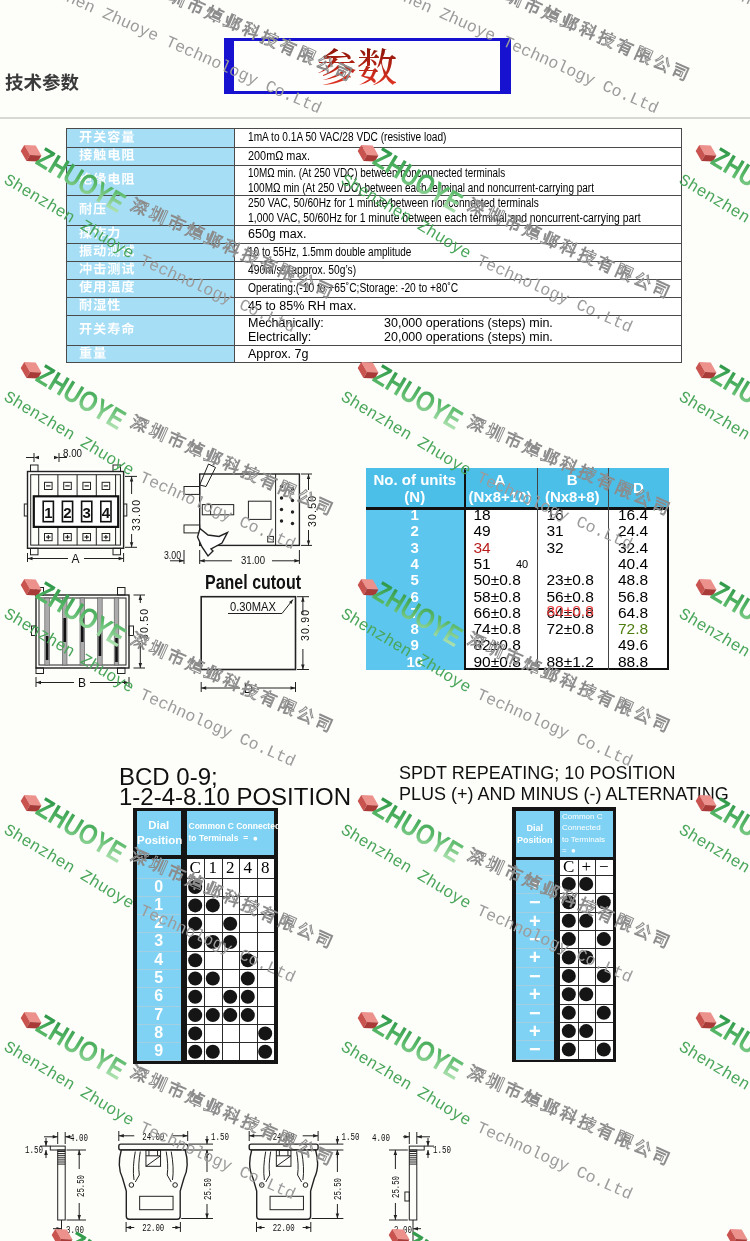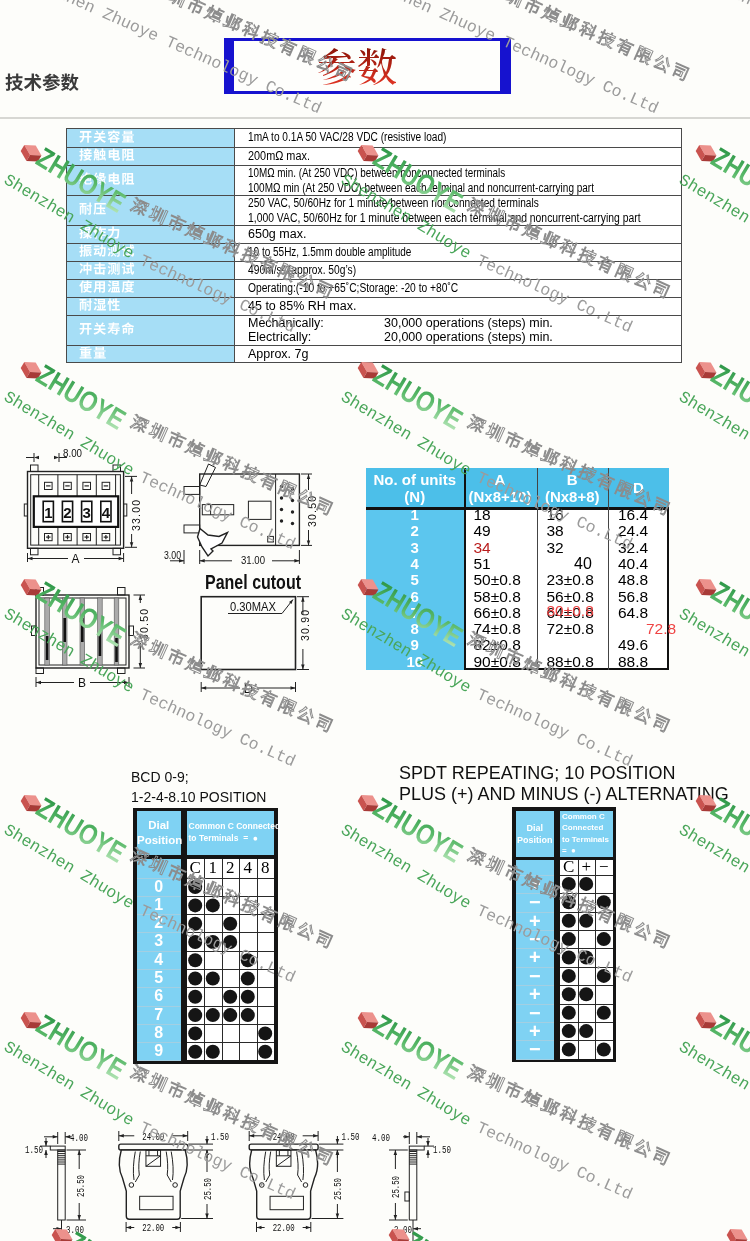--- a/index.html
+++ b/index.html
@@ -178,55 +178,55 @@
 <div class="abs fg" style="left:366px;top:470.5px;width:97.5px;text-align:center;color:#fff;font-size:15px;line-height:17px;font-weight:bold">No. of units<br>(N)</div>
 <div class="abs fg" style="left:463.5px;top:470.5px;width:73.0px;text-align:center;color:#fff;font-size:15px;line-height:17px;font-weight:bold">A<br>(Nx8+10)</div>
 <div class="abs fg" style="left:536.5px;top:470.5px;width:71.5px;text-align:center;color:#fff;font-size:15px;line-height:17px;font-weight:bold">B<br>(Nx8+8)</div>
 <div class="abs fg" style="left:608px;top:479.0px;width:61px;text-align:center;color:#fff;font-size:15px;line-height:17px;font-weight:bold">D</div>
 <div class="abs fg" style="left:366px;top:507.0px;width:97.5px;height:16.30px;line-height:16.30px;text-align:center;color:#fff;font-size:15px;font-weight:bold">1</div>
 <div class="abs fg" style="left:473.5px;top:507.0px;height:16.30px;line-height:16.30px;color:#000;font-size:15.5px">18</div>
 <div class="abs fg" style="left:546.5px;top:507.0px;height:16.30px;line-height:16.30px;color:#000;font-size:15.5px">16</div>
 <div class="abs fg" style="left:618.0px;top:507.0px;height:16.30px;line-height:16.30px;color:#000;font-size:15.5px">16.4</div>
 <div class="abs fg" style="left:366px;top:523.3px;width:97.5px;height:16.30px;line-height:16.30px;text-align:center;color:#fff;font-size:15px;font-weight:bold">2</div>
 <div class="abs fg" style="left:473.5px;top:523.3px;height:16.30px;line-height:16.30px;color:#000;font-size:15.5px">49</div>
-<div class="abs fg" style="left:546.5px;top:523.3px;height:16.30px;line-height:16.30px;color:#000;font-size:15.5px">38</div>
+<div class="abs fg" style="left:546.5px;top:523.3px;height:16.30px;line-height:16.30px;color:#000;font-size:15.5px">31</div>
 <div class="abs fg" style="left:618.0px;top:523.3px;height:16.30px;line-height:16.30px;color:#000;font-size:15.5px">24.4</div>
 <div class="abs fg" style="left:366px;top:539.6px;width:97.5px;height:16.30px;line-height:16.30px;text-align:center;color:#fff;font-size:15px;font-weight:bold">3</div>
 <div class="abs fg" style="left:473.5px;top:539.6px;height:16.30px;line-height:16.30px;color:#b91c1c;font-size:15.5px">34</div>
 <div class="abs fg" style="left:546.5px;top:539.6px;height:16.30px;line-height:16.30px;color:#000;font-size:15.5px">32</div>
 <div class="abs fg" style="left:618.0px;top:539.6px;height:16.30px;line-height:16.30px;color:#000;font-size:15.5px">32.4</div>
 <div class="abs fg" style="left:366px;top:555.9px;width:97.5px;height:16.30px;line-height:16.30px;text-align:center;color:#fff;font-size:15px;font-weight:bold">4</div>
 <div class="abs fg" style="left:473.5px;top:555.9px;height:16.30px;line-height:16.30px;color:#000;font-size:15.5px">51</div>
-<div class="abs fg" style="left:574px;top:555.9px;height:16.30px;line-height:16.30px;color:#000;font-size:16px">40</div>
+<div class="abs fg" style="left:516px;top:555.9px;height:16.30px;line-height:16.30px;color:#000;font-size:11px">40</div>
 <div class="abs fg" style="left:618.0px;top:555.9px;height:16.30px;line-height:16.30px;color:#000;font-size:15.5px">40.4</div>
 <div class="abs fg" style="left:366px;top:572.2px;width:97.5px;height:16.30px;line-height:16.30px;text-align:center;color:#fff;font-size:15px;font-weight:bold">5</div>
 <div class="abs fg" style="left:473.5px;top:572.2px;height:16.30px;line-height:16.30px;color:#000;font-size:15.5px">50±0.8</div>
 <div class="abs fg" style="left:546.5px;top:572.2px;height:16.30px;line-height:16.30px;color:#000;font-size:15.5px">23±0.8</div>
 <div class="abs fg" style="left:618.0px;top:572.2px;height:16.30px;line-height:16.30px;color:#000;font-size:15.5px">48.8</div>
 <div class="abs fg" style="left:366px;top:588.5px;width:97.5px;height:16.30px;line-height:16.30px;text-align:center;color:#fff;font-size:15px;font-weight:bold">6</div>
 <div class="abs fg" style="left:473.5px;top:588.5px;height:16.30px;line-height:16.30px;color:#000;font-size:15.5px">58±0.8</div>
 <div class="abs fg" style="left:546.5px;top:588.5px;height:16.30px;line-height:16.30px;color:#000;font-size:15.5px">56±0.8</div>
 <div class="abs fg" style="left:618.0px;top:588.5px;height:16.30px;line-height:16.30px;color:#000;font-size:15.5px">56.8</div>
 <div class="abs fg" style="left:366px;top:604.8px;width:97.5px;height:16.30px;line-height:16.30px;text-align:center;color:#fff;font-size:15px;font-weight:bold">7</div>
 <div class="abs fg" style="left:473.5px;top:604.8px;height:16.30px;line-height:16.30px;color:#000;font-size:15.5px">66±0.8</div>
 <div class="abs fg" style="left:546.5px;top:604.8px;height:16.30px;line-height:16.30px;color:#000;font-size:15.5px">64±0.8</div>
 <div class="abs fg" style="left:618.0px;top:604.8px;height:16.30px;line-height:16.30px;color:#000;font-size:15.5px">64.8</div>
 <div class="abs fg" style="left:366px;top:621.1px;width:97.5px;height:16.30px;line-height:16.30px;text-align:center;color:#fff;font-size:15px;font-weight:bold">8</div>
 <div class="abs fg" style="left:473.5px;top:621.1px;height:16.30px;line-height:16.30px;color:#000;font-size:15.5px">74±0.8</div>
 <div class="abs fg" style="left:546.5px;top:621.1px;height:16.30px;line-height:16.30px;color:#000;font-size:15.5px">72±0.8</div>
-<div class="abs fg" style="left:646px;top:621.1px;height:16.30px;line-height:16.30px;color:#ef4444;font-size:15.5px">72.8</div>
+<div class="abs fg" style="left:618.0px;top:621.1px;height:16.30px;line-height:16.30px;color:#4d7c0f;font-size:15.5px">72.8</div>
 <div class="abs fg" style="left:366px;top:637.4px;width:97.5px;height:16.30px;line-height:16.30px;text-align:center;color:#fff;font-size:15px;font-weight:bold">9</div>
 <div class="abs fg" style="left:473.5px;top:637.4px;height:16.30px;line-height:16.30px;color:#000;font-size:15.5px">82±0.8</div>
 <div class="abs fg" style="left:546.5px;top:603px;height:16.30px;line-height:16.30px;color:#ef4444;font-size:15.5px">80±0.8</div>
 <div class="abs fg" style="left:618.0px;top:637.4px;height:16.30px;line-height:16.30px;color:#000;font-size:15.5px">49.6</div>
 <div class="abs fg" style="left:366px;top:653.7px;width:97.5px;height:16.30px;line-height:16.30px;text-align:center;color:#fff;font-size:15px;font-weight:bold">10</div>
 <div class="abs fg" style="left:473.5px;top:653.7px;height:16.30px;line-height:16.30px;color:#000;font-size:15.5px">90±0.8</div>
-<div class="abs fg" style="left:546.5px;top:653.7px;height:16.30px;line-height:16.30px;color:#000;font-size:15.5px">88±0.8</div>
+<div class="abs fg" style="left:546.5px;top:653.7px;height:16.30px;line-height:16.30px;color:#000;font-size:15.5px">88±1.2</div>
 <div class="abs fg" style="left:618.0px;top:653.7px;height:16.30px;line-height:16.30px;color:#000;font-size:15.5px">88.8</div>
-<div class="abs fg" style="left:131px;top:767px;font-size:14px;color:#101010;line-height:20px;white-space:nowrap">BCD 0-9;<br>1-2-4-8.10 POSITION</div>
+<div class="abs fg" style="left:119px;top:767px;font-size:24px;color:#101010;line-height:20px;white-space:nowrap">BCD 0-9;<br>1-2-4-8.10 POSITION</div>
 <div class="abs fg" style="left:399px;top:763px;font-size:18px;color:#101010;line-height:20.5px;white-space:nowrap">SPDT REPEATING; 10 POSITION<br>PLUS (+) AND MINUS (-) ALTERNATING</div>
 <div class="abs fg" style="left:133px;top:807.5px;width:144.5px;height:256.0px;background:#151515"></div>
 <div class="abs fg" style="left:137px;top:810.5px;width:43.5px;height:44.5px;background:#7fd2f3"></div>
 <div class="abs fg" style="left:186.5px;top:810.5px;width:87.5px;height:44.5px;background:#7fd2f3"></div>
 <div class="abs fg" style="left:137px;top:818.2px;width:43.5px;text-align:center;color:#fff;font-weight:bold;font-size:11.5px;line-height:14.5px;white-space:nowrap">Dial<br>Position</div>
 <div class="abs fg" style="left:188.5px;top:821.0px;width:85.5px;color:#fff;font-weight:bold;font-size:8.5px;line-height:11.7px;white-space:nowrap">Common C Connected<br>to Terminals &nbsp;=&nbsp; ●</div>
 <div class="abs fg" style="left:137px;top:859.3px;width:43.5px;height:201.0px;background:#7fd2f3"></div>
 <div class="abs fg" style="left:186.5px;top:859.3px;width:87.5px;height:201.0px;background:#fff"></div>
 <div class="abs fg" style="left:186.5px;top:859.3px;width:17.50px;height:18.200000000000045px;line-height:18.200000000000045px;text-align:center;font-family:'Liberation Serif';font-size:17px;color:#000">C</div>
 <div class="abs fg" style="left:204.0px;top:859.3px;width:17.50px;height:18.200000000000045px;line-height:18.200000000000045px;text-align:center;font-family:'Liberation Serif';font-size:17px;color:#000">1</div>
@@ -292,21 +292,21 @@
     <circle cx="62.2" cy="225.4" r="7" fill="#151515"></circle>
     <circle cx="132.2" cy="225.4" r="7" fill="#151515"></circle>
     <circle cx="62.2" cy="243.7" r="7" fill="#151515"></circle>
     <circle cx="79.8" cy="243.7" r="7" fill="#151515"></circle>
     <circle cx="132.2" cy="243.7" r="7" fill="#151515"></circle>
   </svg>
 <div class="abs fg" style="left:512px;top:807px;width:104px;height:255px;background:#151515"></div>
 <div class="abs fg" style="left:516px;top:810.5px;width:37.5px;height:46.0px;background:#7fd2f3"></div>
 <div class="abs fg" style="left:560px;top:810.5px;width:52.5px;height:46.0px;background:#7fd2f3"></div>
 <div class="abs fg" style="left:516px;top:821.5px;width:37.5px;text-align:center;color:#fff;font-weight:bold;font-size:9px;line-height:12px;white-space:nowrap">Dial<br>Position</div>
-<div class="abs fg" style="left:562px;top:811.1px;width:50.5px;color:#fff;font-weight:bold;font-size:8px;line-height:11.2px;white-space:nowrap">Common C<br>Connected<br>to Terminals<br>=&nbsp; ●</div>
+<div class="abs fg" style="left:562px;top:811.1px;width:50.5px;color:#fff;font-weight:normal;font-size:8px;line-height:11.2px;white-space:nowrap">Common C<br>Connected<br>to Terminals<br>=&nbsp; ●</div>
 <div class="abs fg" style="left:516px;top:860.3px;width:37.5px;height:198.4000000000001px;background:#7fd2f3"></div>
 <div class="abs fg" style="left:560px;top:860.3px;width:52.5px;height:198.4000000000001px;background:#fff"></div>
 <div class="abs fg" style="left:560.0px;top:860.3px;width:17.50px;height:14.400000000000091px;line-height:14.400000000000091px;text-align:center;font-family:'Liberation Serif';font-size:17px;color:#000">C</div>
 <div class="abs fg" style="left:577.5px;top:860.3px;width:17.50px;height:14.400000000000091px;line-height:14.400000000000091px;text-align:center;font-family:'Liberation Serif';font-size:17px;color:#000">+</div>
 <div class="abs fg" style="left:595.0px;top:860.3px;width:17.50px;height:14.400000000000091px;line-height:14.400000000000091px;text-align:center;font-family:'Liberation Serif';font-size:17px;color:#000">−</div>
 <div class="abs fg" style="left:577.5px;top:860.3px;width:1.2px;height:198.4000000000001px;background:#2a2a2a"></div>
 <div class="abs fg" style="left:595.0px;top:860.3px;width:1.2px;height:198.4000000000001px;background:#2a2a2a"></div>
 <div class="abs fg" style="left:560px;top:874.7px;width:52.5px;height:1.2px;background:#2a2a2a"></div>
 <div class="abs fg" style="left:516px;top:874.7px;width:37.5px;height:1px;background:#a3cfe2"></div>
 <div class="abs fg" style="left:560px;top:893.1px;width:52.5px;height:1.2px;background:#2a2a2a"></div>

